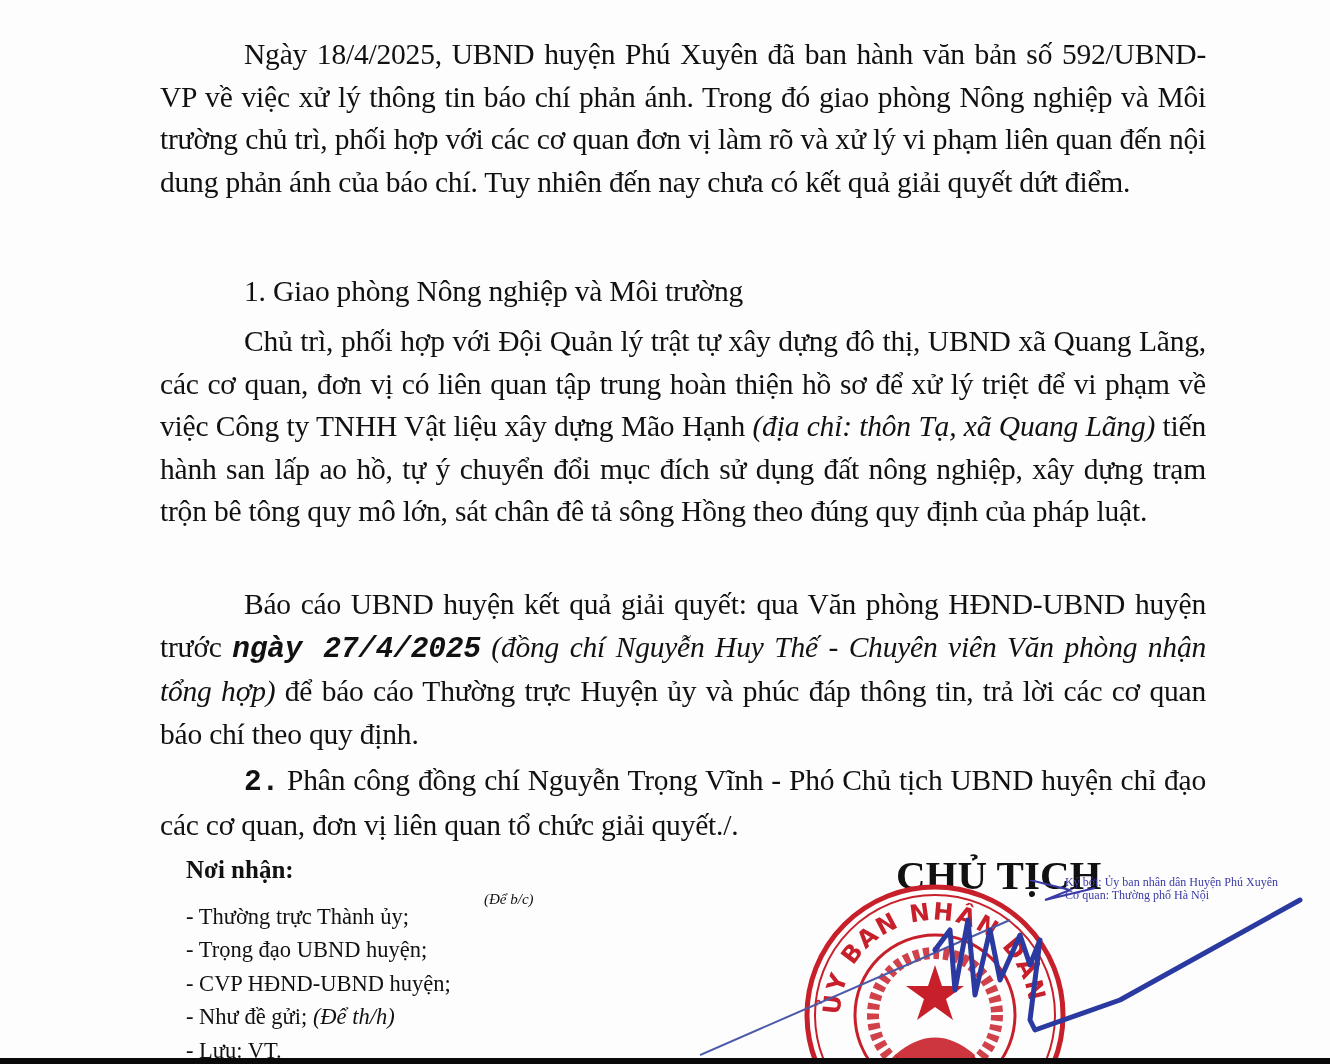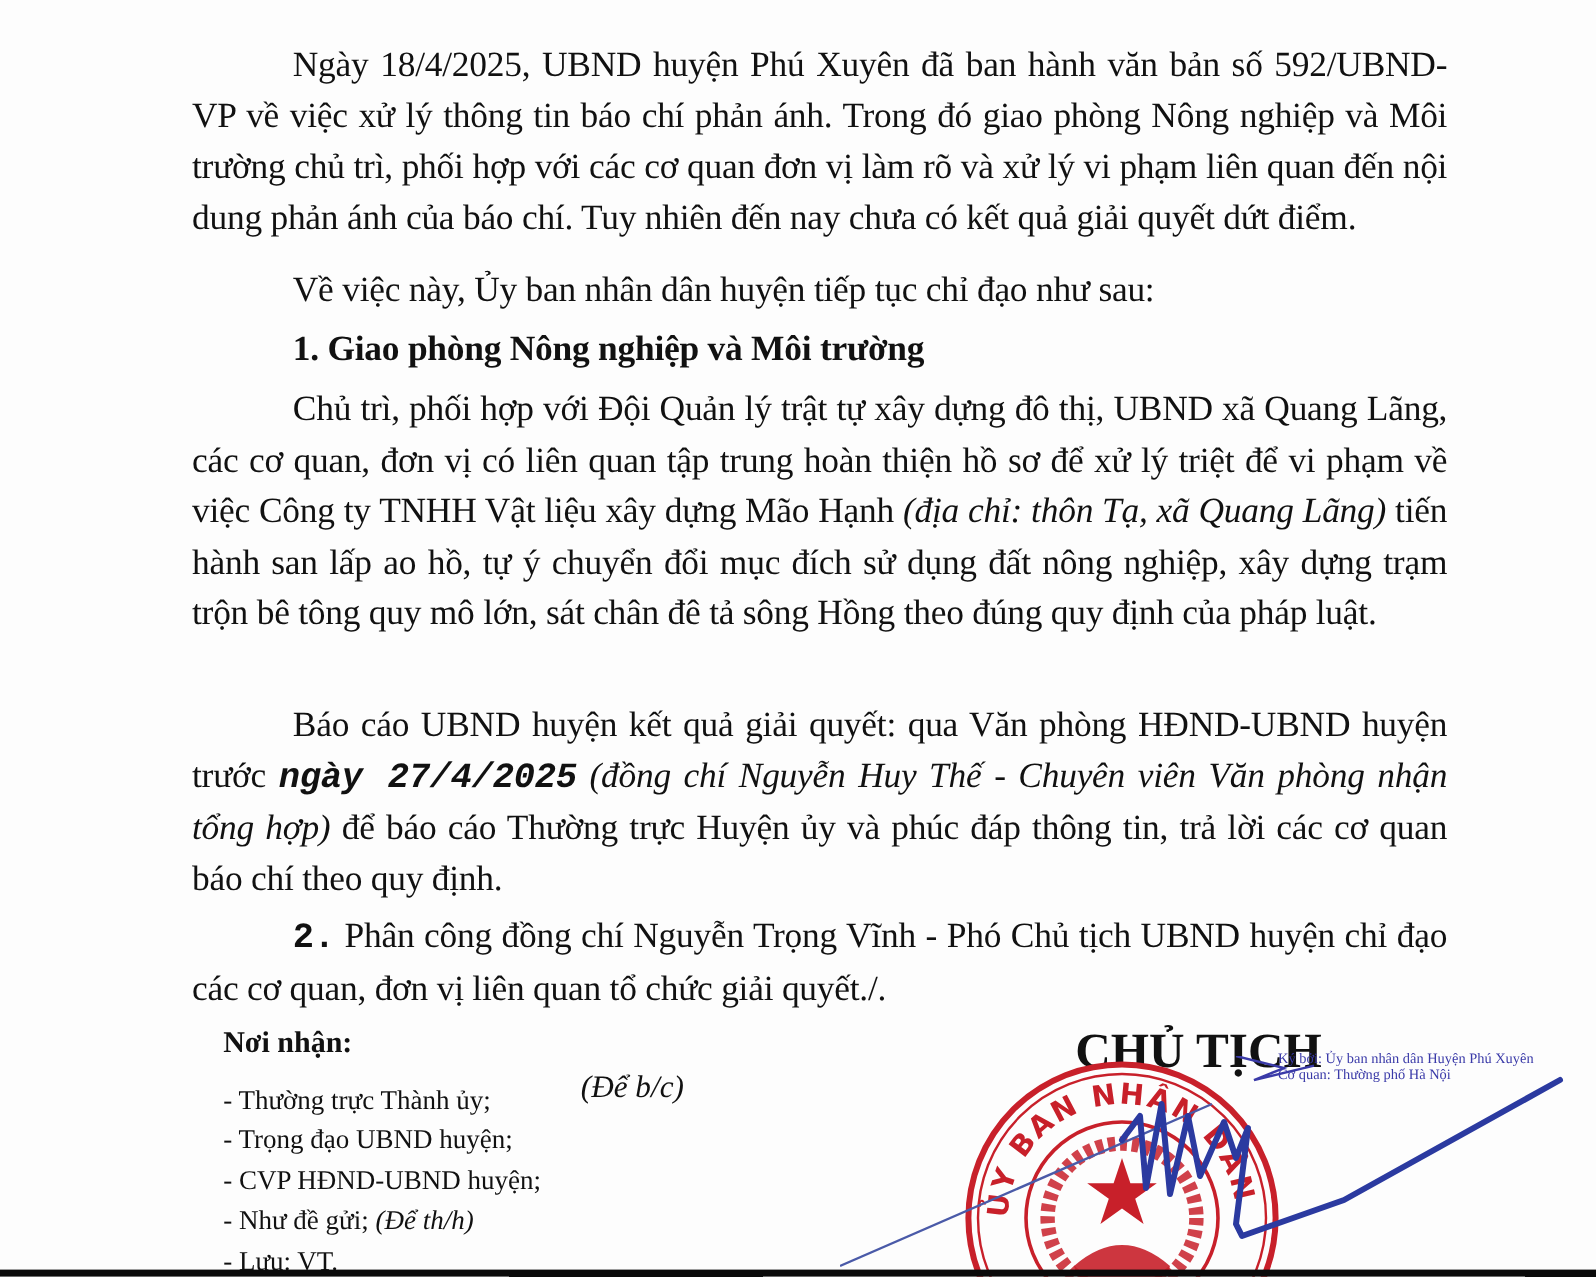--- a/index.html
+++ b/index.html
@@ -8,52 +8,49 @@
     background: #ffffff;
     font-family: "Liberation Serif", "DejaVu Serif", serif;
     color: #111111;
   }
   .page { position: absolute; left: 0; top: 0; width: 1330px; height: 1058px; background: #fdfdfd; }
   .body-text { position: absolute; left: 160px; width: 1046px; font-size: 29.5px; line-height: 42.6px; text-align: justify; letter-spacing: -0.2px; }
   .p { margin: 0; }
   .indent { text-indent: 84px; }
   .b { font-weight: bold; font-family: Liberation Mono, monospace; }
   .i { font-style: italic; }
-  .heading { font-weight: bold; }
+  .heading { font-weight: normal; }
   #p1 { top: 0px; margin-top: 33px; }
   #p2 { top: 221px; }
   #h1 { top: 270px; }
   #p3 { top: 320px; }
   #p4 { top: 583px; }
   #p5 { top: 759px; }
 
   .recipients { position: absolute; left: 186px; top: 853px; font-size: 22.5px; line-height: 33.5px; }
   .rec-title { font-weight: bold; font-size: 25px; margin-bottom: 13px; }
-  .rec-note { position: absolute; left: 484px; top: 891px; font-style: italic; font-size: 26px; }
+  .rec-note { position: absolute; left: 484px; top: 891px; font-style: italic; font-size: 15px; }
 
   .signer-title { position: absolute; left: 896px; top: 851px; font-size: 41px; font-weight: bold; }
   .digital-sig { position: absolute; left: 1037px; top: 876px; color: #3a3aa8; font-size: 12px; line-height: 13px; margin-left: 28px; }
 
   .seal { position: absolute; left: 800px; top: 880px; width: 270px; height: 270px; }
   .sig-svg { position: absolute; left: 700px; top: 880px; width: 620px; height: 180px; }
 
   .bottom-bar { position: absolute; left: 0; top: 1058px; width: 1330px; height: 6px; background: #0a0a0a; }
 </style>
 </head>
 <body>
 
 <div class="page">
 
   <div class="body-text indent" id="p1">
     <p class="p">Ngày 18/4/2025, UBND huyện Phú Xuyên đã ban hành văn bản số 592/UBND-VP về việc xử lý thông tin báo chí phản ánh. Trong đó giao phòng Nông nghiệp và Môi trường chủ trì, phối hợp với các cơ quan đơn vị làm rõ và xử lý vi phạm liên quan đến nội dung phản ánh của báo chí. Tuy nhiên đến nay chưa có kết quả giải quyết dứt điểm.</p>
   </div>
 
-  <div class="body-text indent" id="p2">
-    <p class="p">Về việc này, Ủy ban nhân dân huyện tiếp tục chỉ đạo như sau:</p>
-  </div>
 
   <div class="body-text indent heading" id="h1">
     <p class="p">1. Giao phòng Nông nghiệp và Môi trường</p>
   </div>
 
   <div class="body-text indent" id="p3">
     <p class="p"><span>Chủ trì, phối hợp với Đội Quản lý trật tự xây dựng đô thị, UBND xã Quang Lãng, các cơ quan, đơn vị có liên quan tập trung hoàn thiện hồ sơ để xử lý triệt để vi phạm về việc Công ty TNHH Vật liệu xây dựng Mão Hạnh </span><span class="i">(địa chỉ: thôn Tạ, xã Quang Lãng)</span><span> tiến hành san lấp ao hồ, tự ý chuyển đổi mục đích sử dụng đất nông nghiệp, xây dựng trạm trộn bê tông quy mô lớn, sát chân đê tả sông Hồng theo đúng quy định của pháp luật.</span></p>
   </div>
 
   <div class="body-text indent" id="p4">

